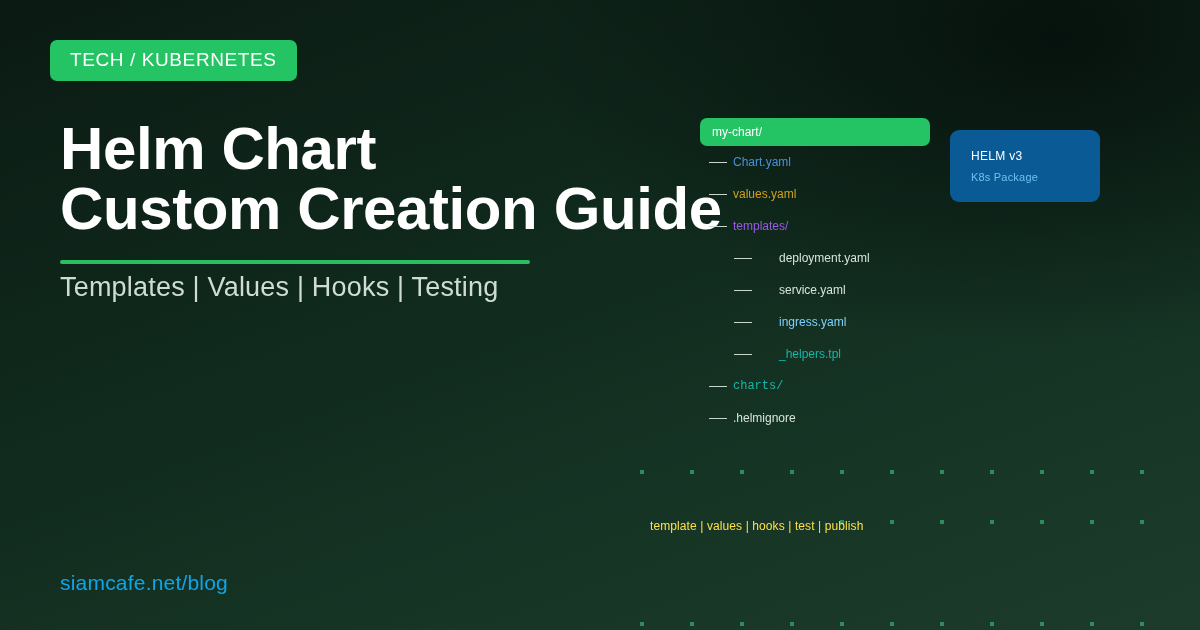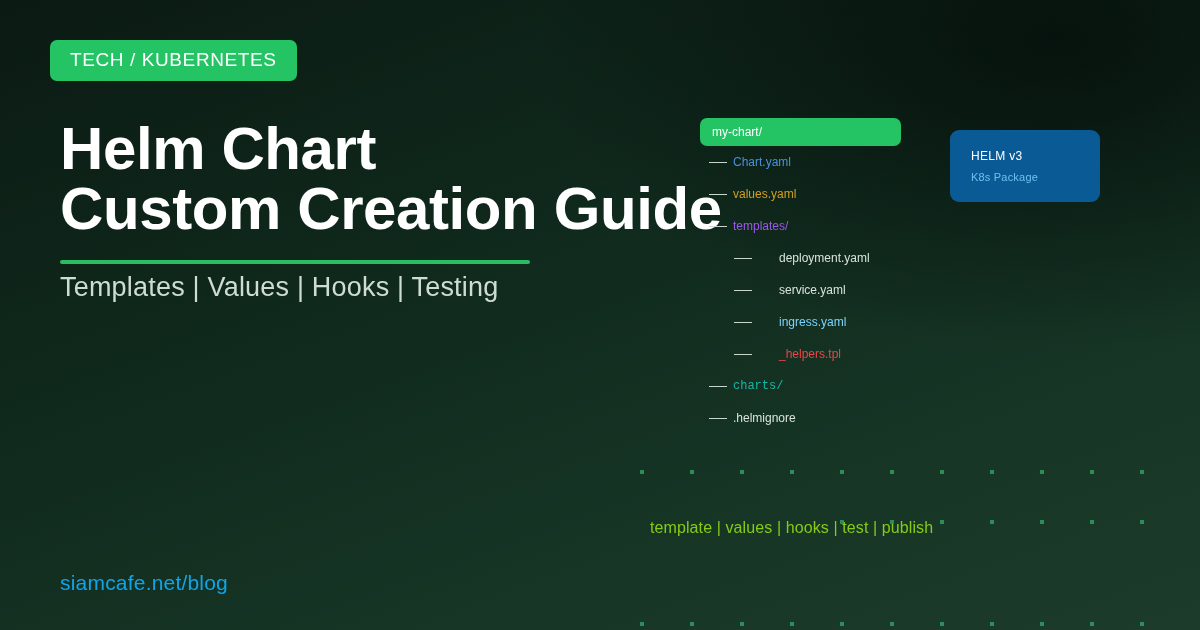--- a/index.html
+++ b/index.html
@@ -97,21 +97,21 @@
     position:absolute;
     left:700px; top:118px;
     width:260px;
   }
   .tree-root {
     background:#24c464;
     color:#ffffff;
     font-size:12px;
     padding:7px 12px;
     border-radius:7px;
-    width:201px;
+    width:230px;
     white-space:nowrap;
   }
   .tree-row {
     display:flex;
     align-items:center;
     height:32px;
     white-space:nowrap;
   }
   .tree-row.depth-1 { padding-left:9px; }
   .tree-row.depth-2 { padding-left:34px;gap:21px; }
@@ -142,22 +142,22 @@
   .helm-badge .b-sub {
     color:#6fc0ef;
     font-size:11px;
     letter-spacing:.2px;
   }
 
   
   .keywords {
     position:absolute;
     left:650px; top:519px;
-    color:#84cc16;
-    font-size:16px;
+    color:#fde047;
+    font-size:12px;
     letter-spacing:.1px;
     white-space:nowrap;
   }
 </style>
 </head>
 <body>
 
 <div class="bg-base"></div>
 <div class="bg-vignette"></div>
 
@@ -231,21 +231,21 @@
       <div class="tree-row depth-2">
         <span class="branch"></span>
         <span class="tree-label" style="color: rgb(216, 228, 220);">service.yaml</span>
       </div>
       <div class="tree-row depth-2">
         <span class="branch"></span>
         <span class="tree-label" style="color: #7dd3fc;">ingress.yaml</span>
       </div>
       <div class="tree-row depth-2">
         <span class="branch"></span>
-        <span class="tree-label" style="color: #ef4444;">_helpers.tpl</span>
+        <span class="tree-label" style="color: #14b8a6;">_helpers.tpl</span>
       </div>
       <div class="tree-row depth-1">
         <span class="branch"></span>
         <span class="tree-label" style="color: #14b8a6; font-family: Liberation Mono, monospace;">charts/</span>
       </div>
       <div class="tree-row depth-1">
         <span class="branch"></span>
         <span class="tree-label" style="color: rgb(216, 228, 220);">.helmignore</span>
       </div>
     </div>

